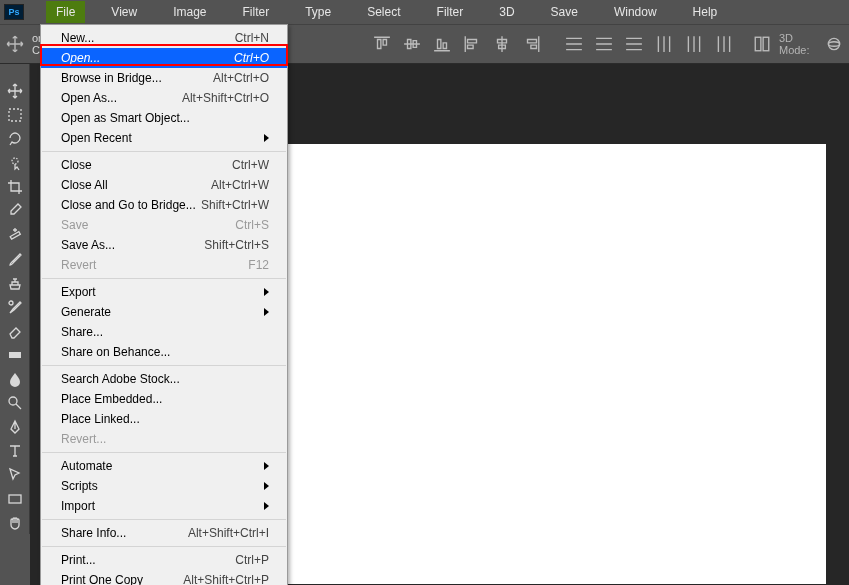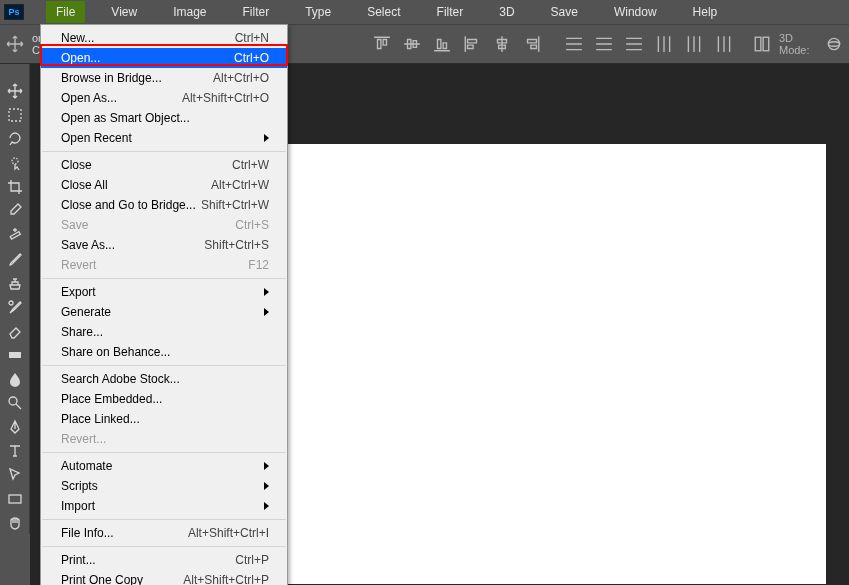--- a/index.html
+++ b/index.html
@@ -126,20 +126,21 @@
   .dd-item.disabled .shortcut { color:#9a9a9a; }
   .dd-item .arrow {
     width:0;height:0;
     border-top:4px solid transparent;
     border-bottom:4px solid transparent;
     border-left:5px solid #000;
   }
   .dd-item.highlighted {
     background:#0a64ff;
     color:#fff;
+    font-style:italic;
   }
   .dd-item.highlighted .shortcut { color:#fff; }
   .dd-highlight-box {
     position:absolute;
     left:40px;
     width:248px;
     border:2px solid #ff0000;
     z-index:11;
     pointer-events:none;
   }
@@ -448,21 +449,21 @@
   <div class="dd-item">
     <span>Scripts</span>
     <span class="arrow"></span>
   </div>
   <div class="dd-item">
     <span>Import</span>
     <span class="arrow"></span>
   </div>
   <div class="dd-sep"></div>
   <div class="dd-item">
-    <span>File Info...</span>
+    <span>Share Info...</span>
     <span class="shortcut">Alt+Shift+Ctrl+I</span>
   </div>
   <div class="dd-sep"></div>
   <div class="dd-item">
     <span>Print...</span>
     <span class="shortcut">Ctrl+P</span>
   </div>
   <div class="dd-item">
     <span>Print One Copy</span>
     <span class="shortcut">Alt+Shift+Ctrl+P</span>

